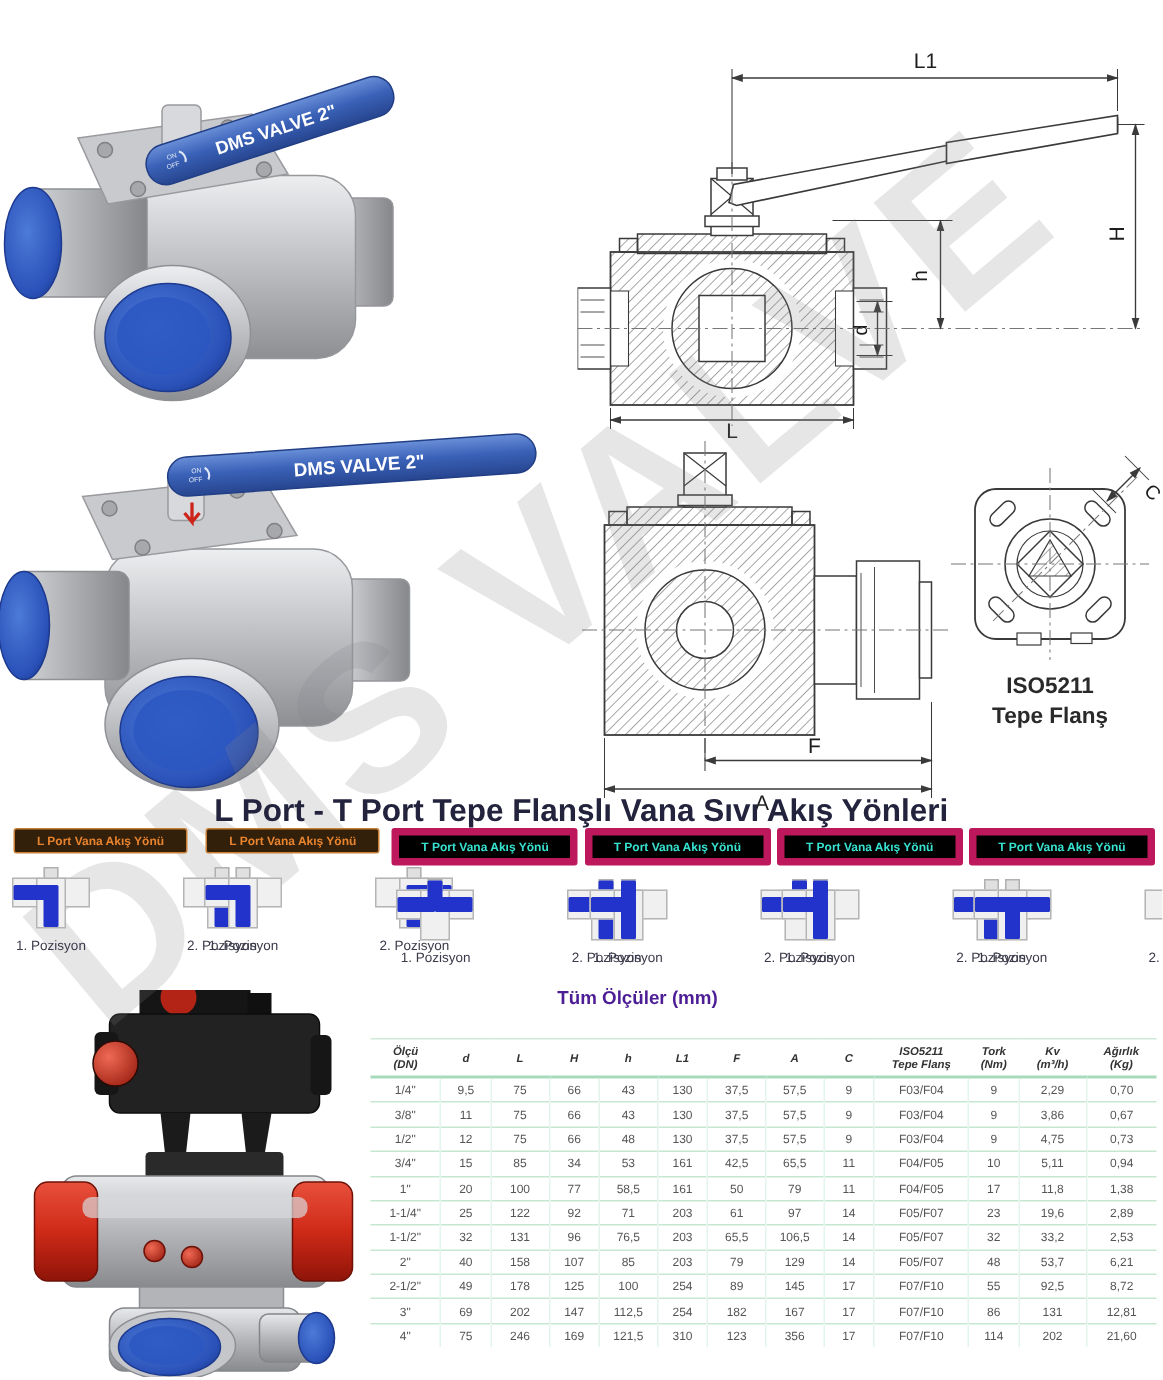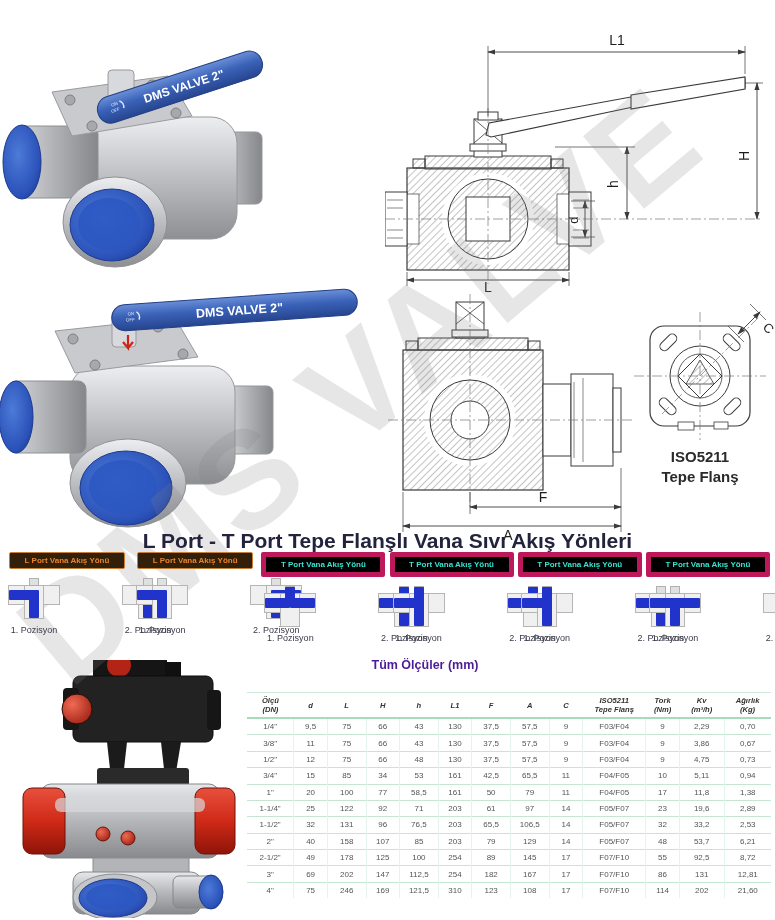--- a/index.html
+++ b/index.html
@@ -677,21 +677,21 @@
           <td>12,81</td>
         </tr>
         <tr>
           <td>4"</td>
           <td>75</td>
           <td>246</td>
           <td>169</td>
           <td>121,5</td>
           <td>310</td>
           <td>123</td>
-          <td>108</td>
+          <td>356</td>
           <td>17</td>
           <td>F07/F10</td>
           <td>114</td>
           <td>202</td>
           <td>21,60</td>
         </tr>
       </tbody>
   </table>
 
 </div>

